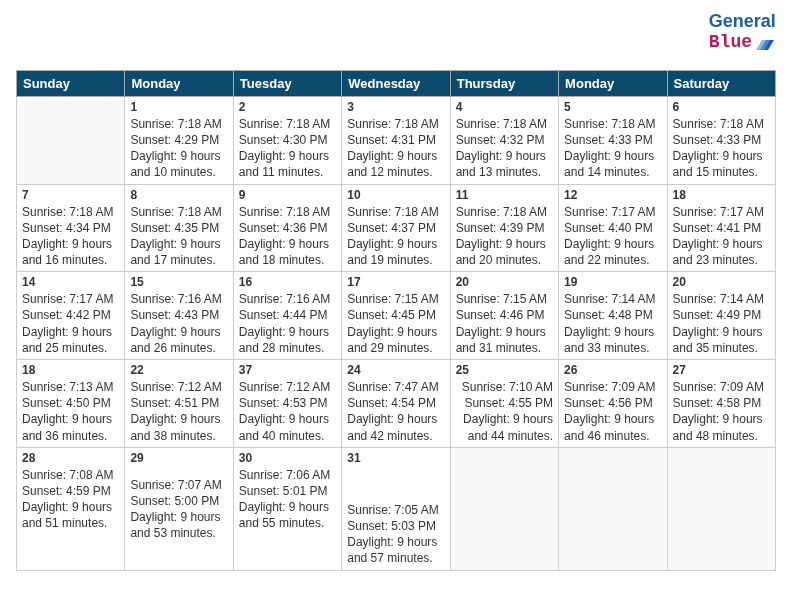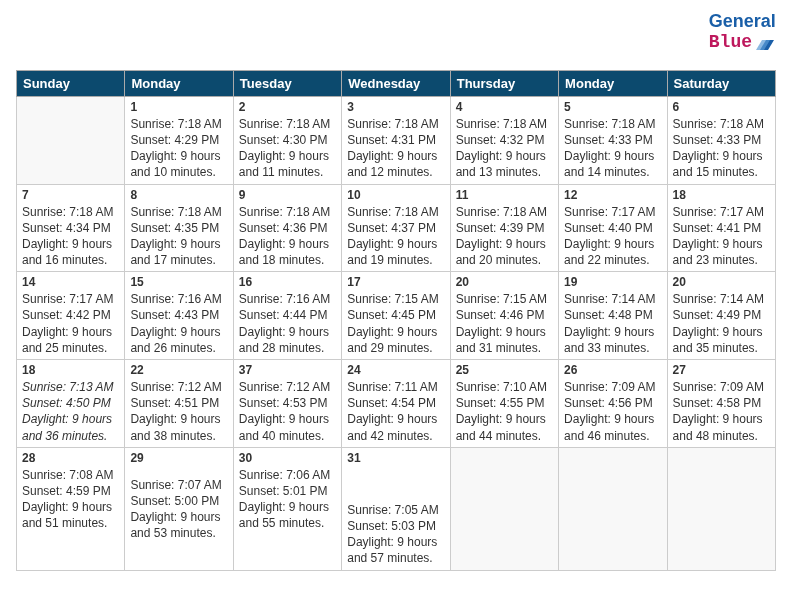--- a/index.html
+++ b/index.html
@@ -265,49 +265,49 @@
             <div class="day-num">20</div>
             <div class="cell-text" style="white-space: pre-line;">Sunrise: 7:14 AM
 Sunset: 4:49 PM
 Daylight: 9 hours
 and 35 minutes.</div>
           </td>
         </tr>
         <tr>
           <td>
             <div class="day-num">18</div>
-            <div class="cell-text" style="white-space: pre-line; font-style: italic;">Sunrise: 7:13 AM
+            <div class="cell-text" style="white-space: pre-line;">Sunrise: 7:13 AM
 Sunset: 4:50 PM
 Daylight: 9 hours
 and 36 minutes.</div>
           </td>
           <td>
             <div class="day-num">22</div>
             <div class="cell-text" style="white-space: pre-line;">Sunrise: 7:12 AM
 Sunset: 4:51 PM
 Daylight: 9 hours
 and 38 minutes.</div>
           </td>
           <td>
             <div class="day-num">37</div>
             <div class="cell-text" style="white-space: pre-line;">Sunrise: 7:12 AM
 Sunset: 4:53 PM
 Daylight: 9 hours
 and 40 minutes.</div>
           </td>
           <td>
             <div class="day-num">24</div>
-            <div class="cell-text" style="white-space: pre-line;">Sunrise: 7:11 AM
+            <div class="cell-text" style="white-space: pre-line;">Sunrise: 7:47 AM
 Sunset: 4:54 PM
 Daylight: 9 hours
 and 42 minutes.</div>
           </td>
           <td>
             <div class="day-num">25</div>
-            <div class="cell-text" style="white-space: pre-line;">Sunrise: 7:10 AM
+            <div class="cell-text" style="white-space: pre-line; text-align: right;">Sunrise: 7:10 AM
 Sunset: 4:55 PM
 Daylight: 9 hours
 and 44 minutes.</div>
           </td>
           <td>
             <div class="day-num">26</div>
             <div class="cell-text" style="white-space: pre-line;">Sunrise: 7:09 AM
 Sunset: 4:56 PM
 Daylight: 9 hours
 and 46 minutes.</div>

